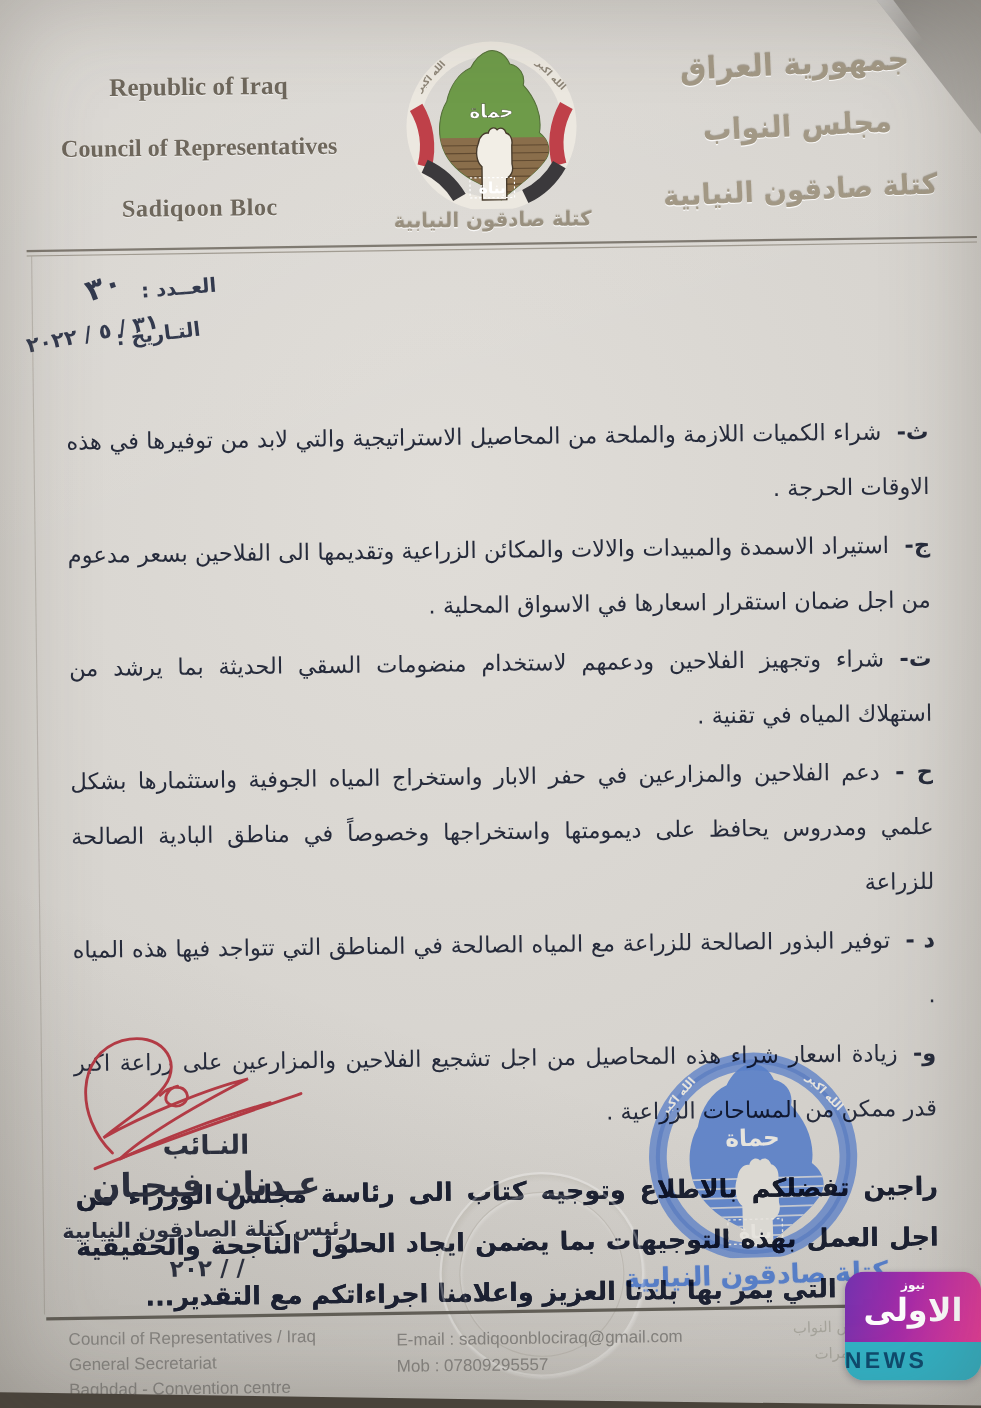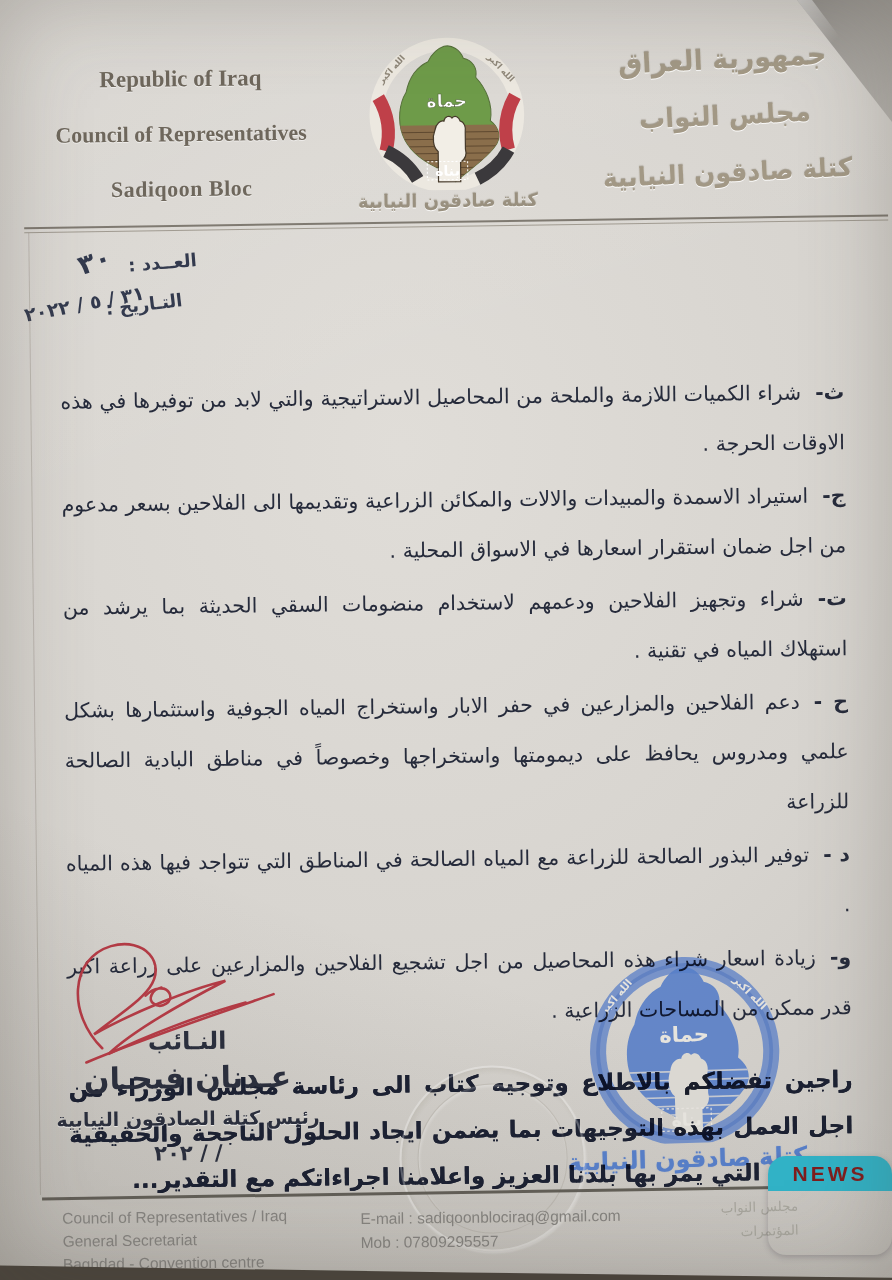--- a/index.html
+++ b/index.html
@@ -94,21 +94,21 @@
     font-size:13.5px;line-height:24px;color:#a6a49c;transform:rotate(-1deg);}
 
   
   .news-badge{position:absolute;left:768px;top:1156px;width:124px;height:99px;border-radius:18px;
     overflow:hidden;box-shadow:0 2px 6px rgba(40,30,50,.25);}
   .news-top{position:relative;height:64px;
     background:linear-gradient(105deg,#7232ae 0%,#a62ba8 45%,#ee3a9b 100%);
     color:#fff;text-align:center;}
   .news-sub{position:absolute;top:6px;left:0;width:100%;font-size:11px;font-weight:bold;}
   .news-title{position:absolute;top:18px;left:0;width:100%;font-size:29px;font-weight:bold;letter-spacing:1px;}
-  .news-band{height:35px;background:#31b2c6;color:#7f1d1d;text-align:center;
+  .news-band{height:35px;background:#31b2c6;color:#0c4a6e;
     font-family:"Liberation Sans", sans-serif;font-weight:bold;font-size:21px;letter-spacing:3px;line-height:35px;}
 
   .bottom-shadow{position:absolute;left:0;bottom:0;width:100%;height:18px;background:#49433b;
     clip-path:polygon(0 20%, 52% 58%, 100% 88%, 100% 100%, 0 100%);}
   .margin-crease{position:absolute;left:32px;top:228px;width:1px;height:962px;
     background:rgba(115,108,96,.28);}
 </style>
 </head>
 <body>
 
@@ -259,15 +259,19 @@
     </div>
 
     <div class="margin-crease"></div>
   </div>
 
   <div class="corner-fold"></div>
   <div class="corner-fold-edge"></div>
   <div class="bottom-shadow"></div>
 
   <div class="news-badge">
+    <div class="news-top">
+      <div class="news-sub">نيوز</div>
+      <div class="news-title">الاولى</div>
+    </div>
     <div class="news-band">NEWS</div>
   </div>
 </div>
 
 </body></html>

